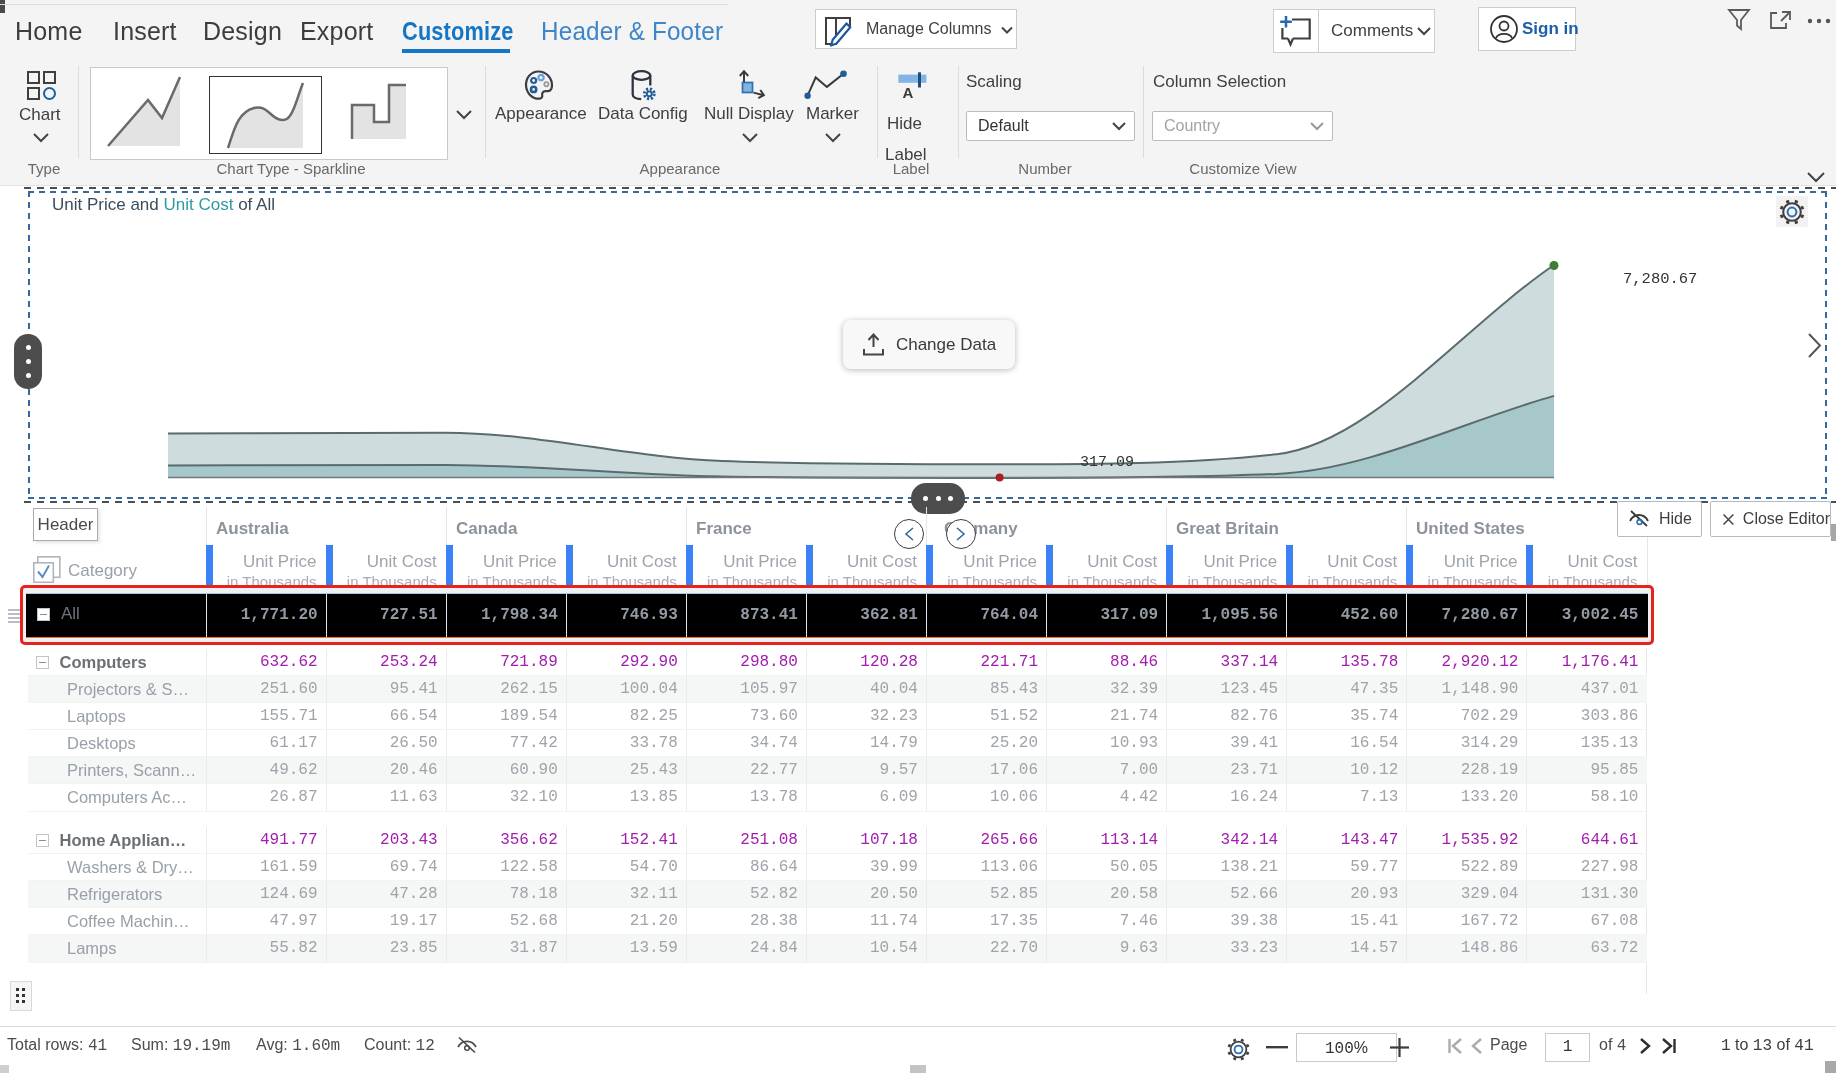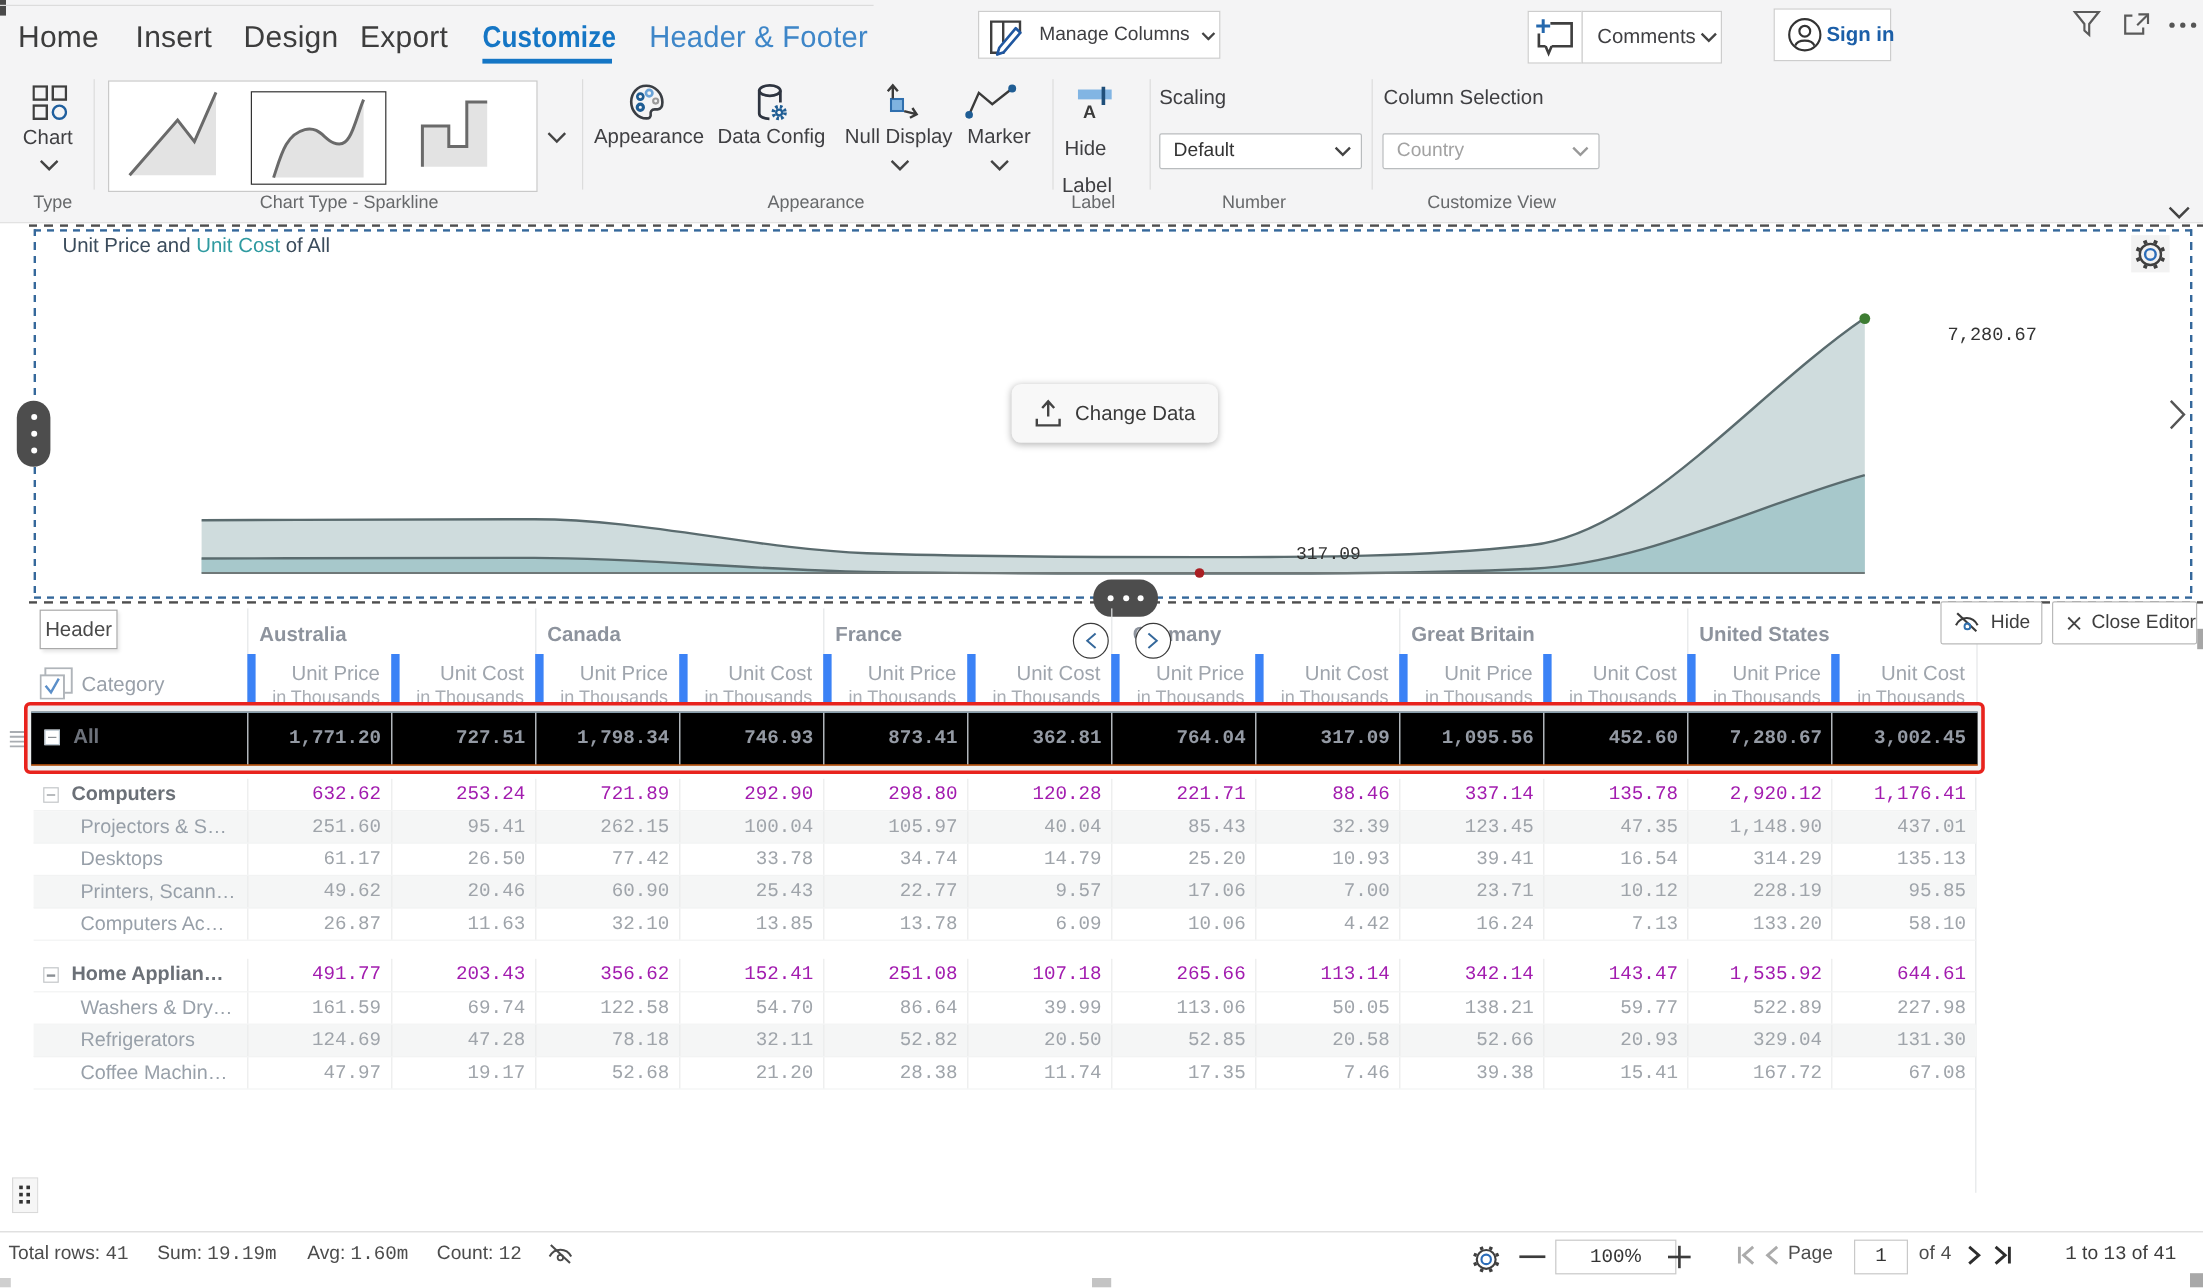--- a/index.html
+++ b/index.html
@@ -53,21 +53,21 @@
 .trow .nc{border-left:1px solid #eaebec;height:100%;line-height:26px}
 .grow .nc{font-weight:normal;color:#a21caf}
 .crow .nc{color:#9fa4aa}
 .lc{position:relative;height:100%;white-space:nowrap;overflow:hidden}
 .glab{position:absolute;left:31.5px;top:4px;font-size:16.5px;font-weight:bold;color:#6b7077}
 .clab{position:absolute;left:39px;top:4px;font-size:16.5px;color:#98a0a9}
 .minus{position:absolute;left:8px;top:7px;width:13px;height:13px;border:1px solid #c3c6c9;background:#fff}
 .minus i{position:absolute;left:2px;right:2px;top:5px;height:1.5px;background:#8a8f94}
 #alminus{position:absolute;left:37px;top:102.5px;z-index:7;width:13px;height:13px;border:1px solid #b9c6cf;background:#fff}
 #alminus i{position:absolute;left:2px;right:2px;top:5px;height:1.5px;background:#8a8f94}
-#allab{position:absolute;left:61px;top:99px;z-index:7;font-size:17px;font-weight:bold;color:#6d727b}
+#allab{position:absolute;left:61px;top:99px;z-index:7;font-size:17px;font-weight:normal;color:#6d727b}
 #hdrtab{position:absolute;left:33px;top:3px;width:65px;height:33px;background:#fff;border:1px solid #a9a9a9;box-shadow:2px 2px 3px rgba(0,0,0,.10);font-size:17px;color:#4a4a4a;text-align:center;line-height:31px;z-index:7}
 .navc{position:absolute;width:30px;height:30px;border-radius:50%;background:#fff;border:1.5px solid #3c3c3c;z-index:8;display:flex;align-items:center;justify-content:center}
 .tbtn{position:absolute;top:-4px;height:36px;background:#fff;border:1px solid #b9b9b9;border-radius:2px;display:flex;align-items:center;font-size:16px;color:#3e3e3e;z-index:9;white-space:nowrap}
 
 #sbar{position:absolute;left:0;top:1026px;width:1836px;height:37px;border-top:1px solid #d9d9d9;background:#fff;font-size:16px;color:#4c4c4c}
 #sbar .mono{font-size:16px}
 .pgbox{position:absolute;border:1px solid #c9c9c9;background:#fff;text-align:center}
 </style></head>
 <body>
 <div id="app">
@@ -444,20 +444,37 @@
           <div class="nc">40.04</div>
           <div class="nc">85.43</div>
           <div class="nc">32.39</div>
           <div class="nc">123.45</div>
           <div class="nc">47.35</div>
           <div class="nc">1,148.90</div>
           <div class="nc">437.01</div>
         </div>
 <div class="trow crow">
           <div class="lc">
+            <span class="clab">Laptops</span>
+          </div>
+          <div class="nc">155.71</div>
+          <div class="nc">66.54</div>
+          <div class="nc">189.54</div>
+          <div class="nc">82.25</div>
+          <div class="nc">73.60</div>
+          <div class="nc">32.23</div>
+          <div class="nc">51.52</div>
+          <div class="nc">21.74</div>
+          <div class="nc">82.76</div>
+          <div class="nc">35.74</div>
+          <div class="nc">702.29</div>
+          <div class="nc">303.86</div>
+        </div>
+<div class="trow crow">
+          <div class="lc">
             <span class="clab">Desktops</span>
           </div>
           <div class="nc">61.17</div>
           <div class="nc">26.50</div>
           <div class="nc">77.42</div>
           <div class="nc">33.78</div>
           <div class="nc">34.74</div>
           <div class="nc">14.79</div>
           <div class="nc">25.20</div>
           <div class="nc">10.93</div>
@@ -563,20 +580,37 @@
           <div class="nc">52.68</div>
           <div class="nc">21.20</div>
           <div class="nc">28.38</div>
           <div class="nc">11.74</div>
           <div class="nc">17.35</div>
           <div class="nc">7.46</div>
           <div class="nc">39.38</div>
           <div class="nc">15.41</div>
           <div class="nc">167.72</div>
           <div class="nc">67.08</div>
+        </div>
+<div class="trow crow zeb">
+          <div class="lc">
+            <span class="clab">Lamps</span>
+          </div>
+          <div class="nc">55.82</div>
+          <div class="nc">23.85</div>
+          <div class="nc">31.87</div>
+          <div class="nc">13.59</div>
+          <div class="nc">24.84</div>
+          <div class="nc">10.54</div>
+          <div class="nc">22.70</div>
+          <div class="nc">9.63</div>
+          <div class="nc">33.23</div>
+          <div class="nc">14.57</div>
+          <div class="nc">148.86</div>
+          <div class="nc">63.72</div>
         </div>
   </div>
   <svg class="abs" style="left:10px;top:476px" width="22" height="30" viewBox="0 0 22 30">
     <rect x="0.5" y="0.5" width="21" height="29" fill="#f6f6f6" stroke="#d9d9d9"></rect>
     <g fill="#333">
       <rect x="6" y="7" width="3" height="3"></rect>
           <rect x="12" y="7" width="3" height="3"></rect>
       <rect x="6" y="13" width="3" height="3"></rect>
           <rect x="12" y="13" width="3" height="3"></rect>
       <rect x="6" y="19" width="3" height="3"></rect>

